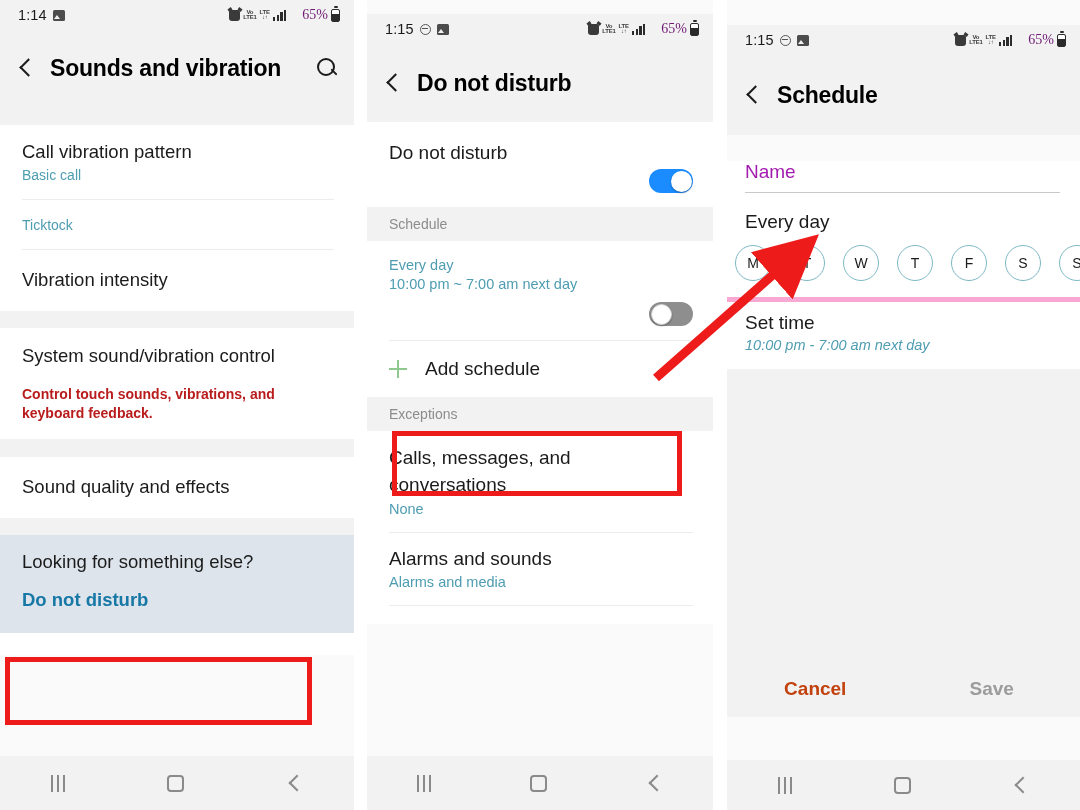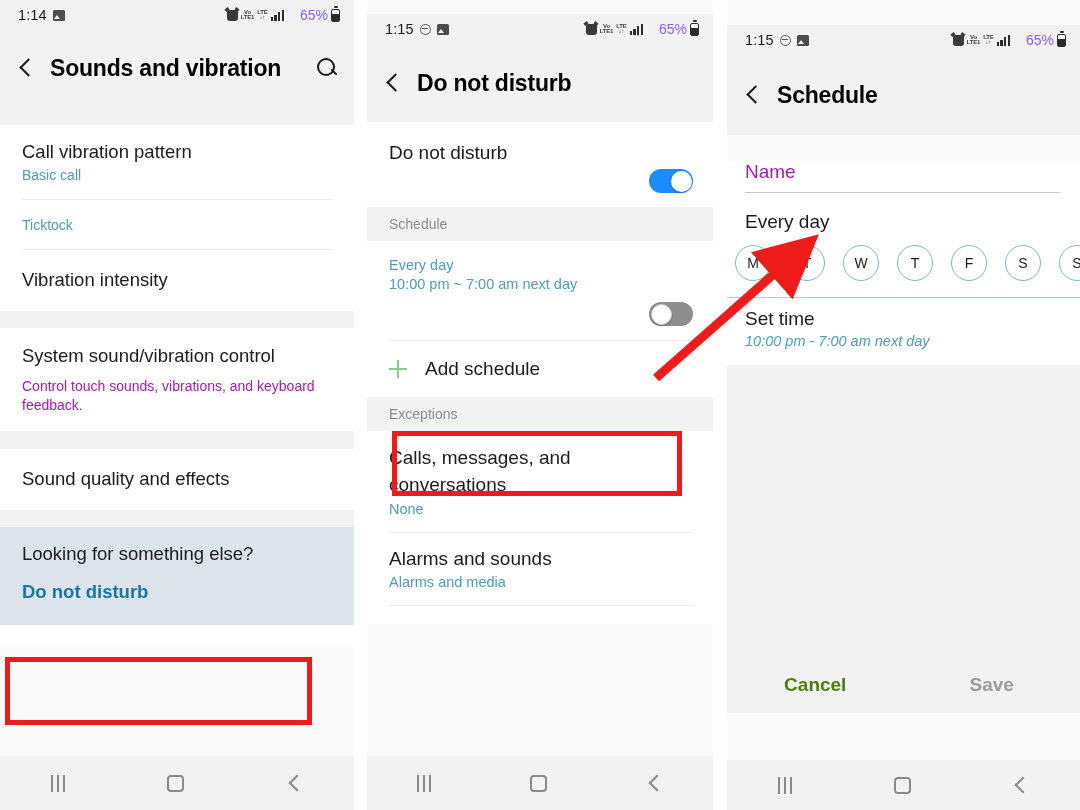--- a/index.html
+++ b/index.html
@@ -42,42 +42,42 @@
   .ico-alarm { width:11px;height:11px;background:#3a3a3a;border-radius:2px 2px 3px 3px;position:relative;}
   .ico-alarm::before{content:"";position:absolute;left:-1.5px;top:-2px;width:4px;height:3px;background:#3a3a3a;transform:rotate(-35deg);}
   .ico-alarm::after{content:"";position:absolute;right:-1.5px;top:-2px;width:4px;height:3px;background:#3a3a3a;transform:rotate(35deg);}
   .ico-volte { font-size:6px; line-height:5.2px; color:#3a3a3a; font-weight:bold; text-align:center; letter-spacing:-0.2px;}
   .bars { display:flex; align-items:flex-end; gap:1.3px; height:11px; }
   .bars i { width:2.4px; background:#2b2b2b; display:block; }
   .bars i:nth-child(1){height:4px;} .bars i:nth-child(2){height:6px;}
   .bars i:nth-child(3){height:8.5px;} .bars i:nth-child(4){height:11px;}
   .batt { width:9px;height:13px;border:1.6px solid #2b2b2b;border-radius:2px;position:relative;background:linear-gradient(to top,#2b2b2b 65%,#fff 65%);}
   .batt::before{content:"";position:absolute;top:-3.2px;left:2px;width:4px;height:2px;background:#2b2b2b;border-radius:1px;}
-  .pct { font-size:14px; color:#8b5cf6; margin-left:13px; }
+  .pct { font-size:14px; color:#701a75; margin-left:13px;font-family:Liberation Serif, serif; }
 
   
   .appbar { background:#f2f2f2; display:flex; align-items:center; padding:0 16px; }
   .chev-back { width:20px; height:20px; position:relative; flex:0 0 auto; }
   .chev-back::before {
     content:""; position:absolute; left:6px; top:3px;
     width:11px; height:11px; border-left:2px solid #1b1b1b; border-bottom:2px solid #1b1b1b;
     transform: rotate(45deg);
   }
   .appbar-title { font-size:23px; font-weight:bold; color:#000; margin-left:14px; letter-spacing:-0.2px; }
   .search-ic { margin-left:auto; width:22px;height:22px; position:relative; }
   .search-ic::before{content:"";position:absolute;left:1px;top:1px;width:14px;height:14px;border:2px solid #1b1b1b;border-radius:50%;}
   .search-ic::after{content:"";position:absolute;left:14px;top:14px;width:8px;height:2px;background:#1b1b1b;transform:rotate(45deg);border-radius:1px;}
 
   
   .content { background:#ffffff; }
   .gap { background:#f2f2f2; }
   .row { background:#ffffff; padding:14px 20px 14px 22px; position:relative; }
   .row .title { font-size:18.5px; color:#1b1b1b; line-height:25px; }
   .row .sub { font-size:14px; color:#4e9db1; margin-top:2px; line-height:19px; }
-  .row .sub-grey { font-size:14px; color:#a21caf; margin-top:9px; line-height:19px; }
+  .row .sub-grey { font-size:14px; color:#b91c1c; margin-top:17px; line-height:19px;font-weight:bold; }
   .divider { height:1px; background:#ececec; margin:0 20px 0 22px; }
   .section-hdr { background:#f2f2f2; color:#8c8c8c; font-size:14px; padding:9px 20px 9px 22px; }
 
   
   .lfs { background:#dde4ec; }
   .lfs .hdr { font-size:18.5px; color:#1b1b1b; padding:16px 22px 6px 22px; }
   .lfs .link { font-size:18.5px; color:#1778a6; font-weight:bold; padding:10px 22px 22px 22px; }
 
   
   .toggle { width:44px; height:24px; border-radius:14px; position:relative; display:inline-block; }
@@ -98,27 +98,27 @@
 
   
   .p3body { background:#fff; padding: 0 0 0 0; }
   .namefield { margin: 26px 20px 0 18px; }
   .namefield .ph { font-size:19px; color:#a21caf; padding-bottom:9px; }
   .namefield .ul { height:1px; background:#c9c9c9; }
   .everyday { font-size:19px; color:#1b1b1b; padding:18px 0 0 18px; }
   .days { display:flex; gap:18px; padding:12px 0 16px 8px; }
   .day { width:36px;height:36px;border-radius:50%;border:1.3px solid #7eb8c4;
     display:flex;align-items:center;justify-content:center;font-size:14px;color:#1b1b1b;flex:0 0 auto; }
-  .settime { padding:10px 0 16px 18px; border-top:1px solid #f9a8d4; }
+  .settime { padding:10px 0 16px 18px; border-top:5px solid #f9a8d4; }
   .settime .t { font-size:19px;color:#1b1b1b; }
   .settime .s { font-size:14.5px;color:#4e9db1;margin-top:3px;font-style:italic; }
   .p3filler { background:#f2f2f2; }
   .actions { background:#f2f2f2; display:flex; align-items:center; height:56px; }
   .act { flex:1; text-align:center; font-size:19px; font-weight:bold; }
-  .act.cancel { color:#4d7c0f;text-align:center; }
+  .act.cancel { color:#c2410c;text-align:center; }
   .act.save { color:#9c9c9c; }
 
   
   .navbar { background:#f2f2f2; height:54px; display:flex; align-items:center; justify-content:space-around; }
   .nav-recents { display:flex; gap:4px; }
   .nav-recents i { width:2px;height:17px;background:#8a8a8a;display:block; }
   .nav-home { width:17px;height:17px;border:2px solid #8a8a8a;border-radius:4px; }
   .nav-back { width:16px;height:16px;position:relative; }
   .nav-back::before{content:"";position:absolute;left:4px;top:2px;width:10px;height:10px;
      border-left:2px solid #8a8a8a;border-bottom:2px solid #8a8a8a;transform:rotate(45deg);}

